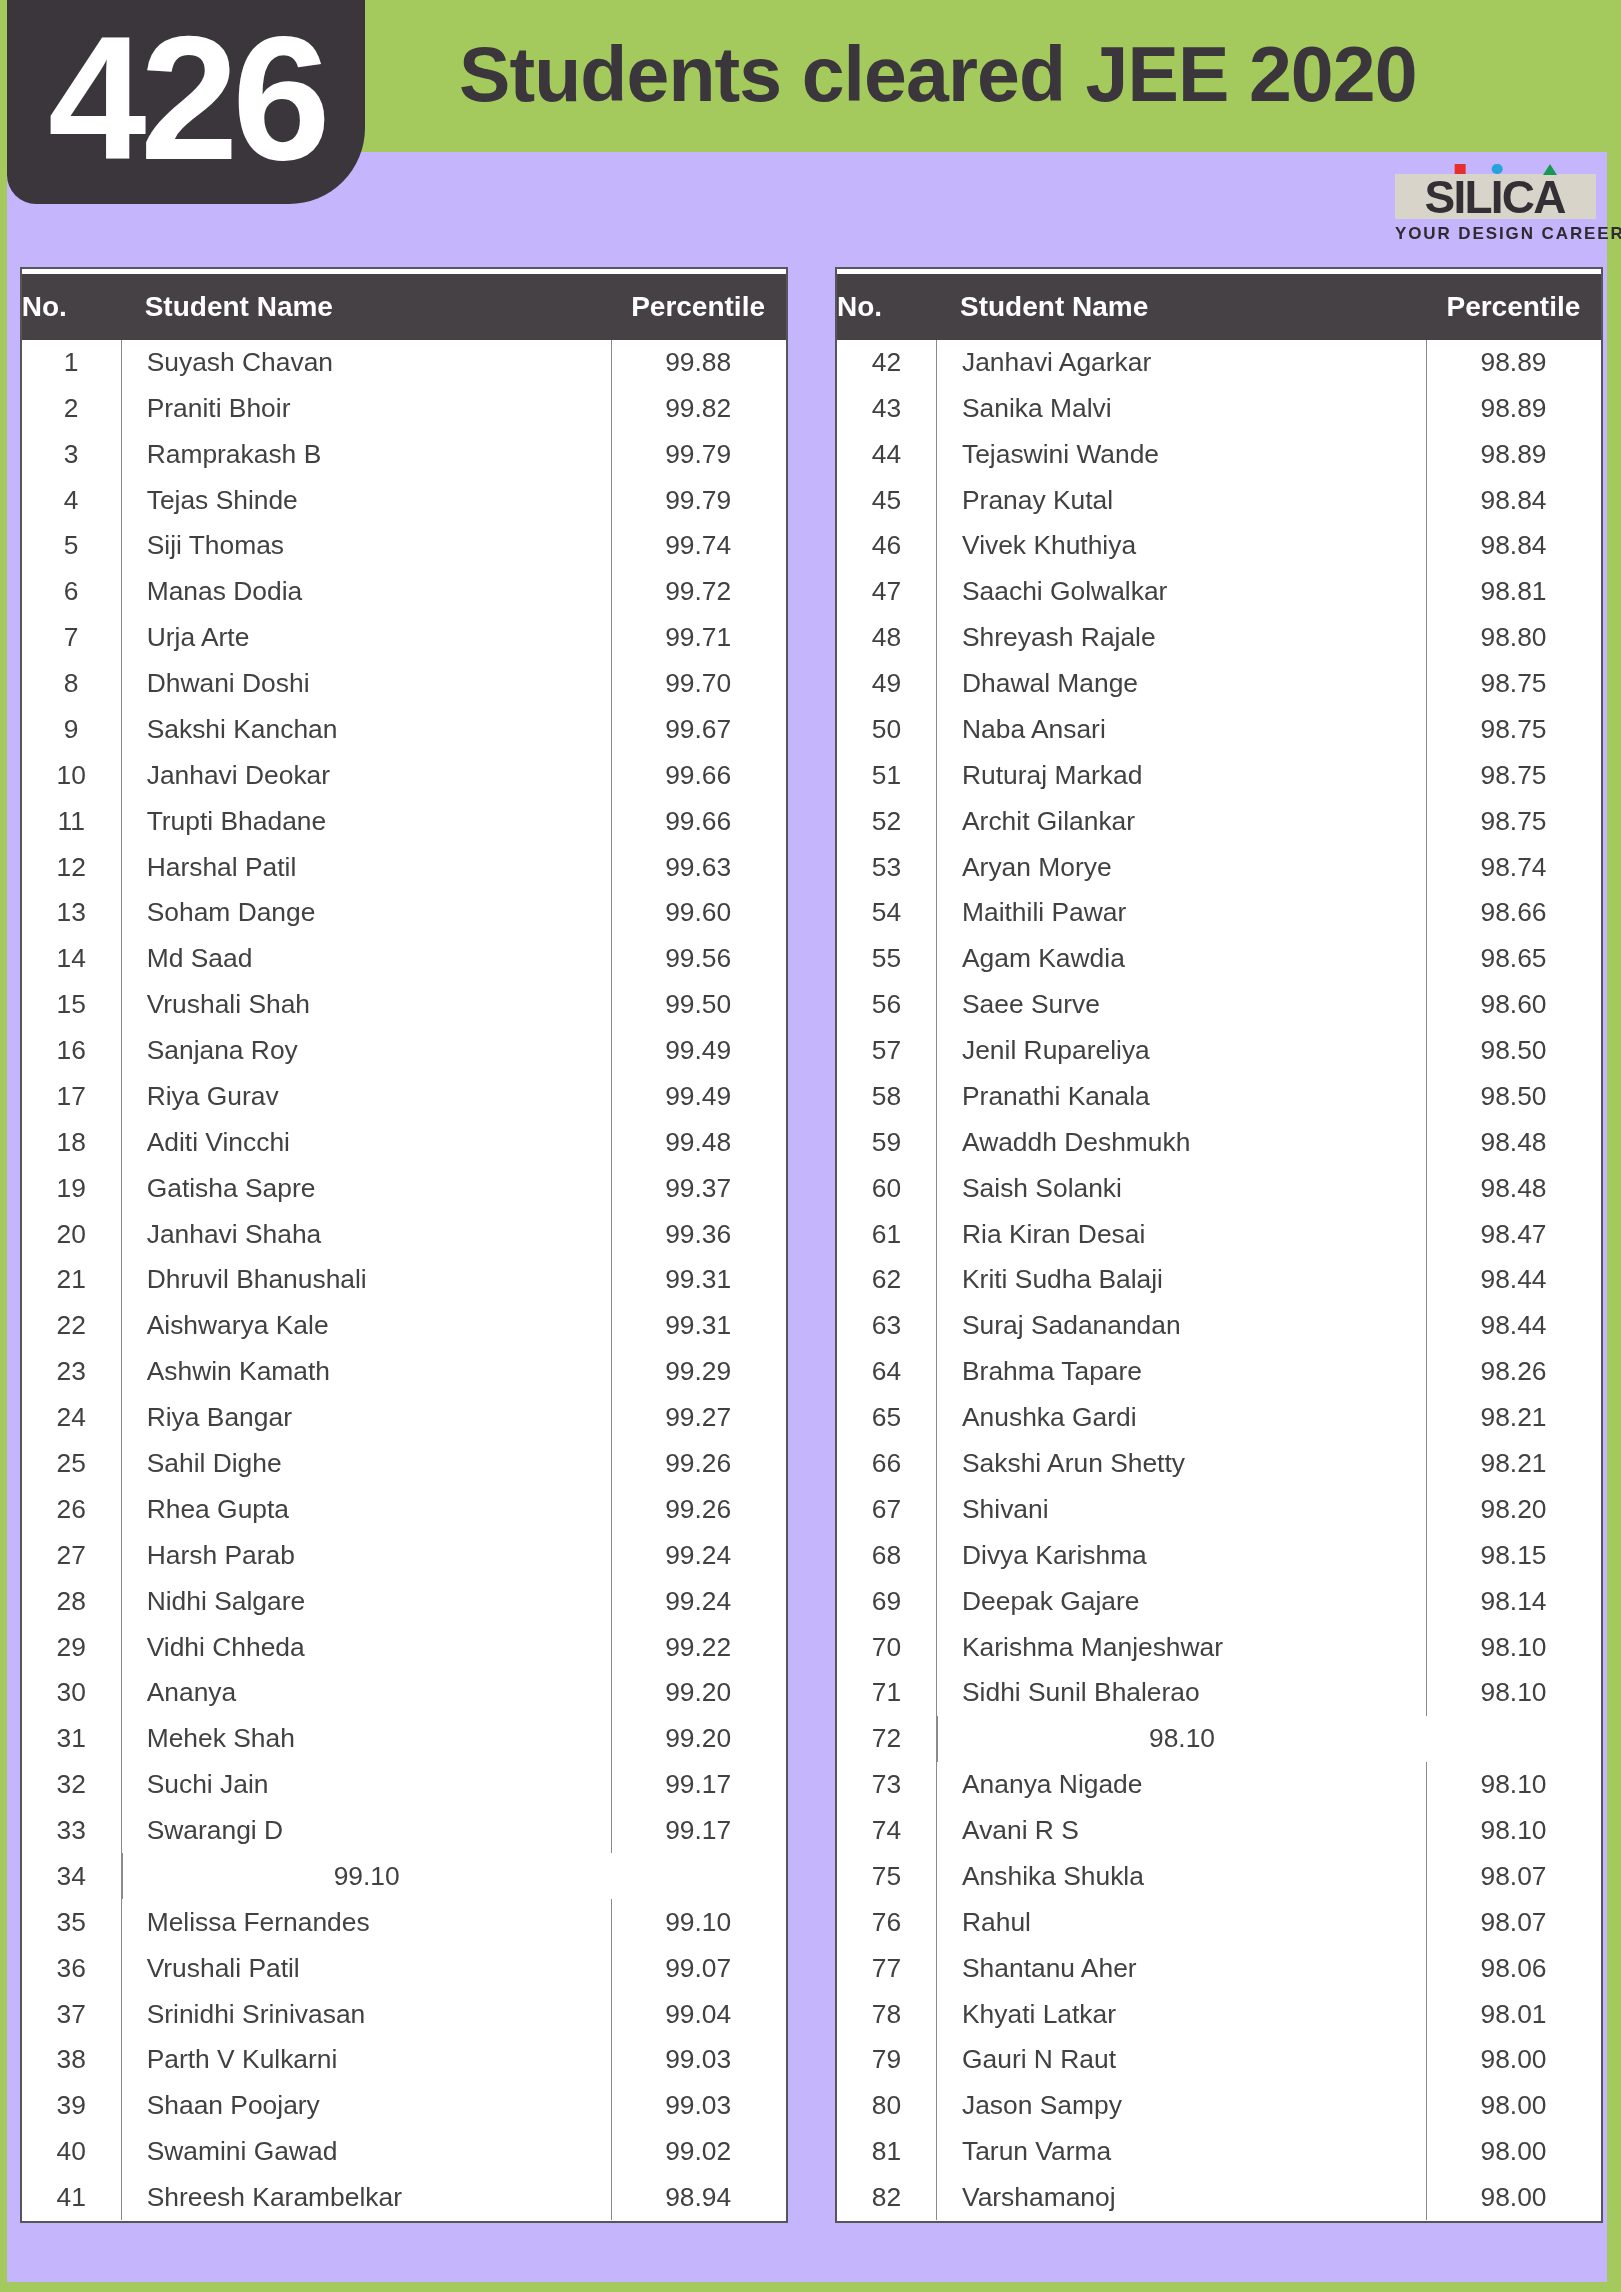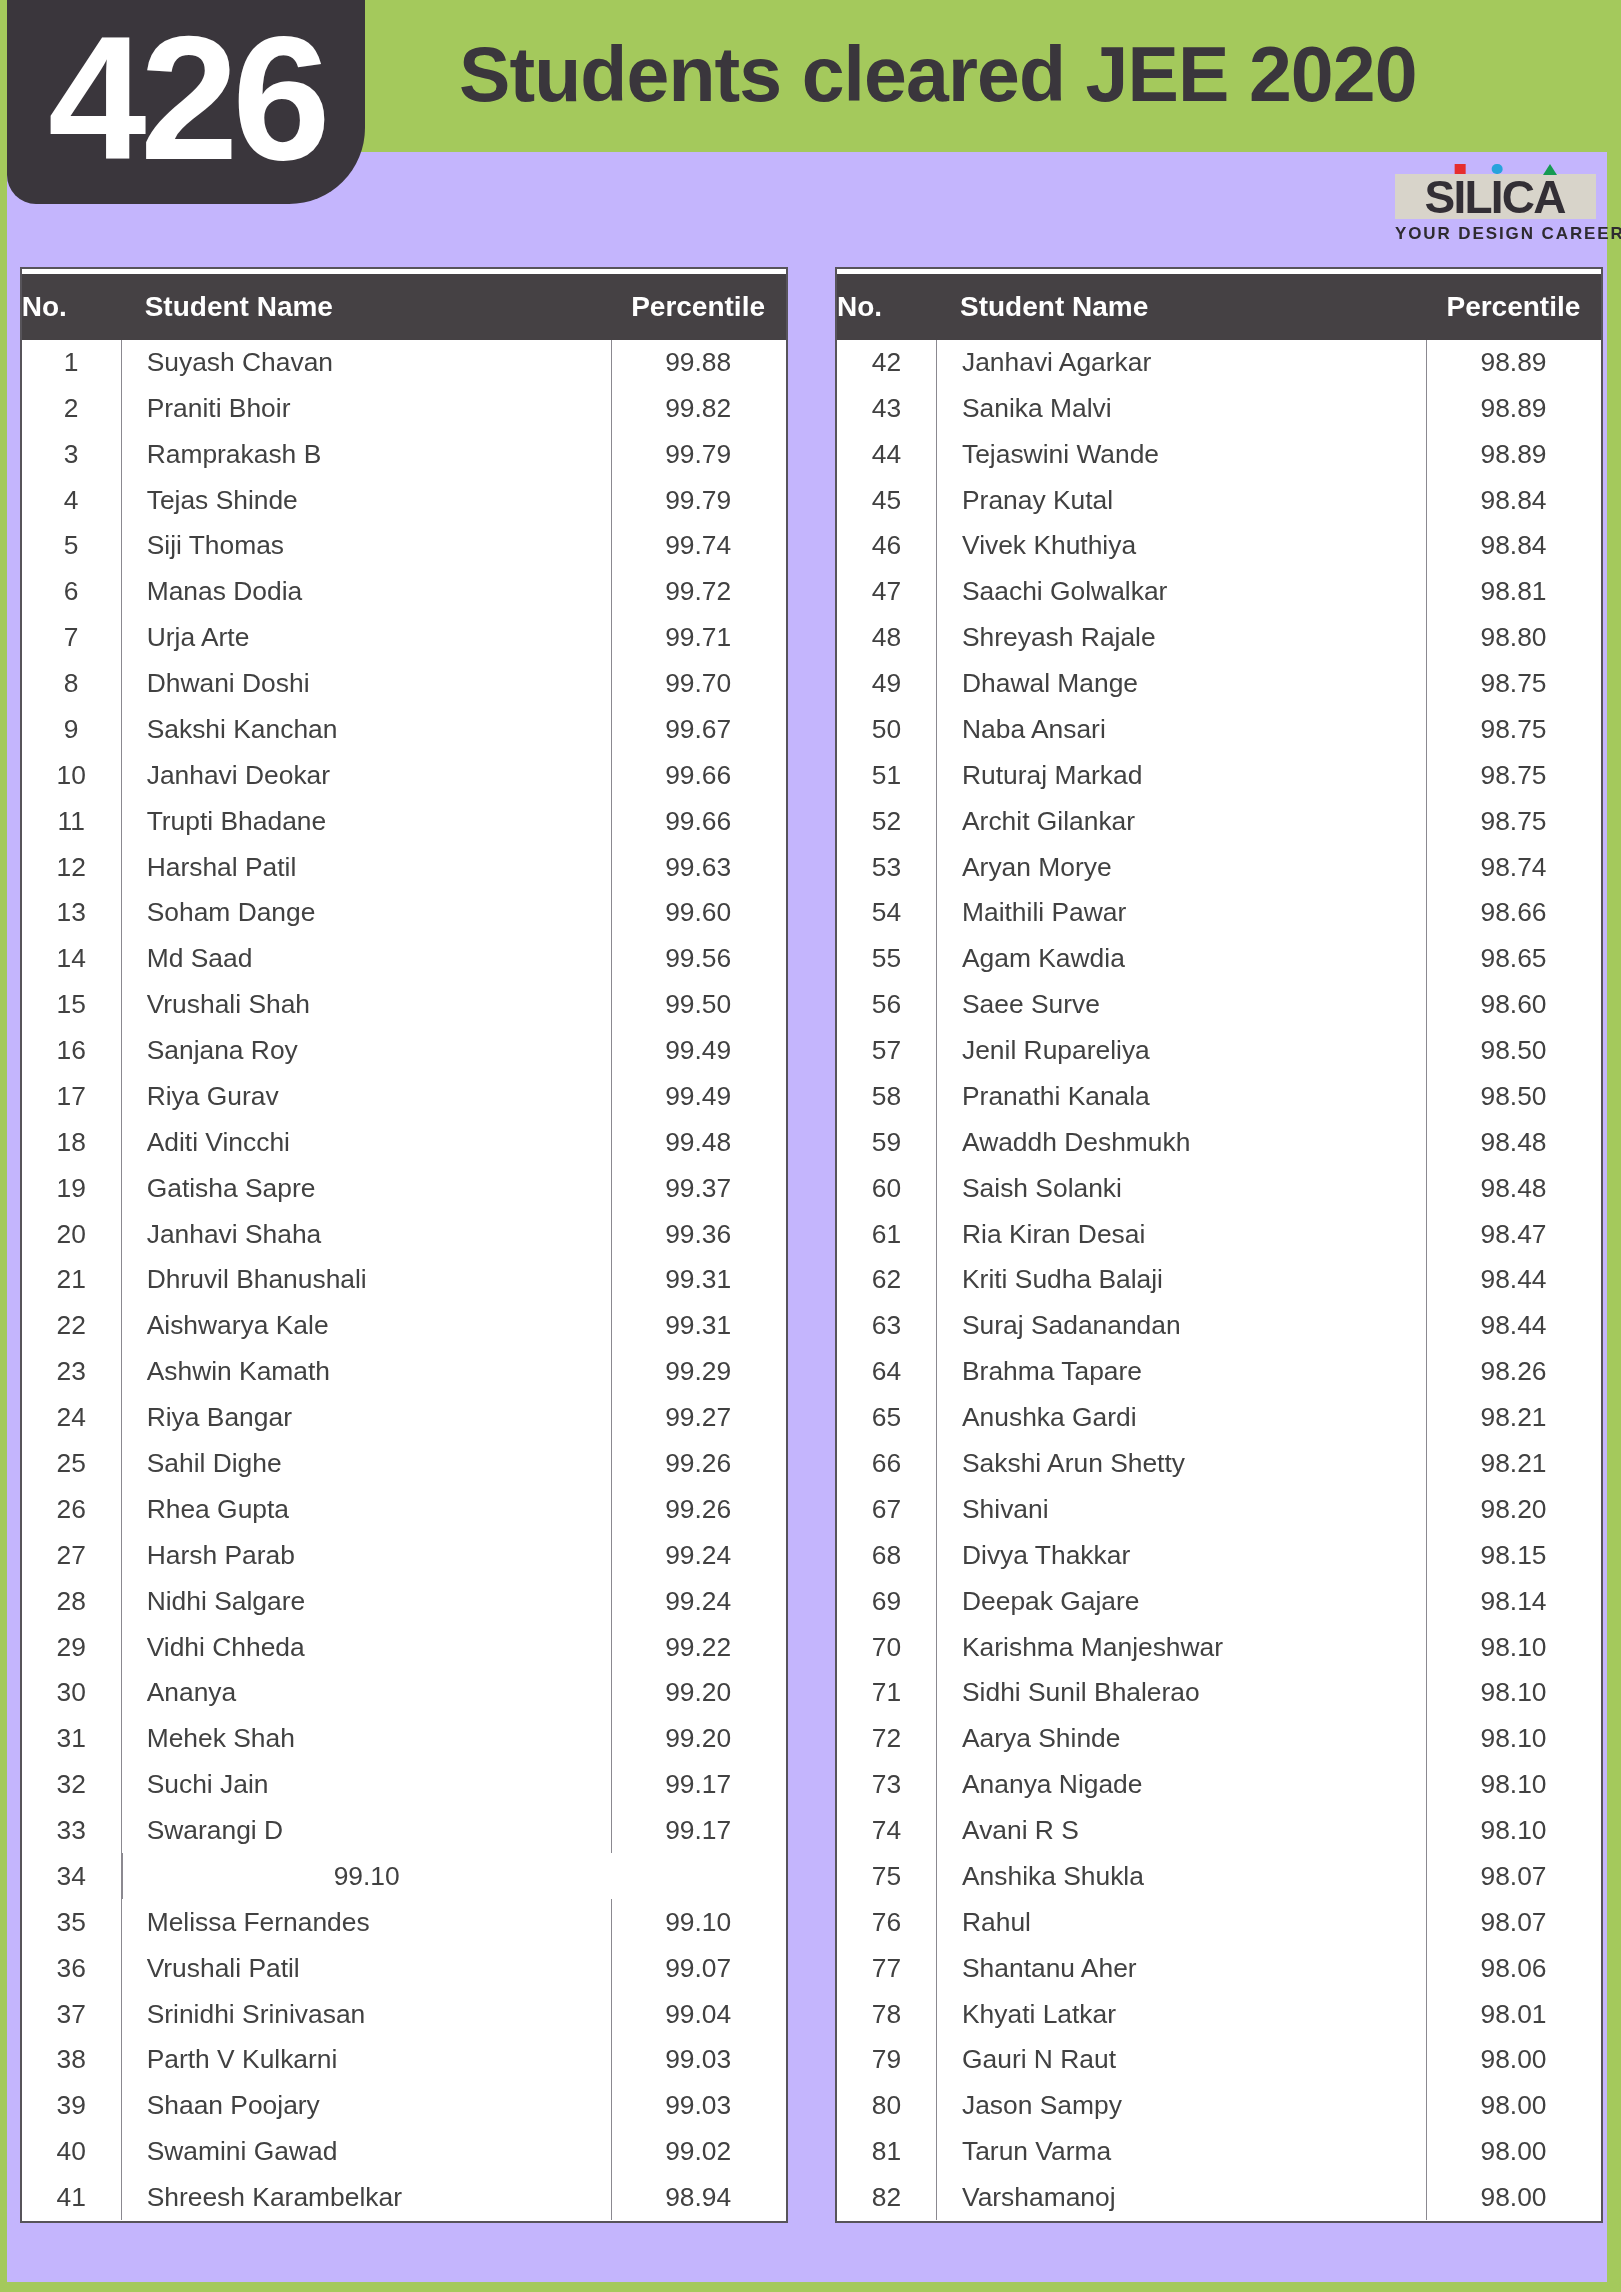--- a/index.html
+++ b/index.html
@@ -432,41 +432,40 @@
           <div class="cell cell-name">Sakshi Arun Shetty</div>
           <div class="cell cell-pct">98.21</div>
         </div>
         <div class="trow">
           <div class="cell cell-no">67</div>
           <div class="cell cell-name">Shivani</div>
           <div class="cell cell-pct">98.20</div>
         </div>
         <div class="trow">
           <div class="cell cell-no">68</div>
-          <div class="cell cell-name">Divya Thakkar</div>
+          <div class="cell cell-name">Divya Karishma</div>
           <div class="cell cell-pct">98.15</div>
         </div>
         <div class="trow">
           <div class="cell cell-no">69</div>
           <div class="cell cell-name">Deepak Gajare</div>
           <div class="cell cell-pct">98.14</div>
         </div>
         <div class="trow">
           <div class="cell cell-no">70</div>
           <div class="cell cell-name">Karishma Manjeshwar</div>
           <div class="cell cell-pct">98.10</div>
         </div>
         <div class="trow">
           <div class="cell cell-no">71</div>
           <div class="cell cell-name">Sidhi Sunil Bhalerao</div>
           <div class="cell cell-pct">98.10</div>
         </div>
         <div class="trow">
           <div class="cell cell-no">72</div>
-          <div class="cell cell-name">Aarya Shinde</div>
           <div class="cell cell-pct">98.10</div>
         </div>
         <div class="trow">
           <div class="cell cell-no">73</div>
           <div class="cell cell-name">Ananya Nigade</div>
           <div class="cell cell-pct">98.10</div>
         </div>
         <div class="trow">
           <div class="cell cell-no">74</div>
           <div class="cell cell-name">Avani R S</div>

